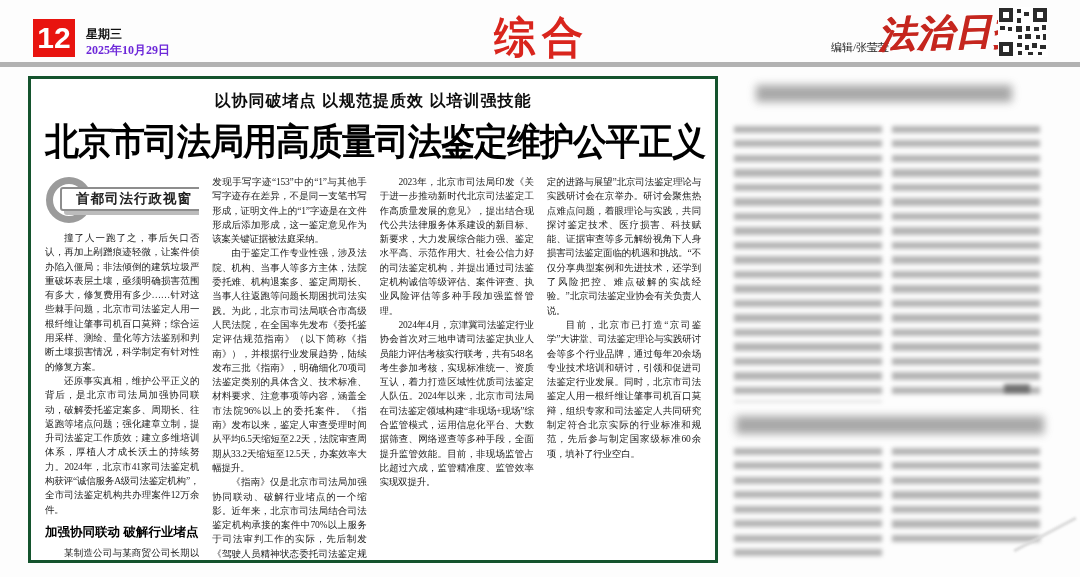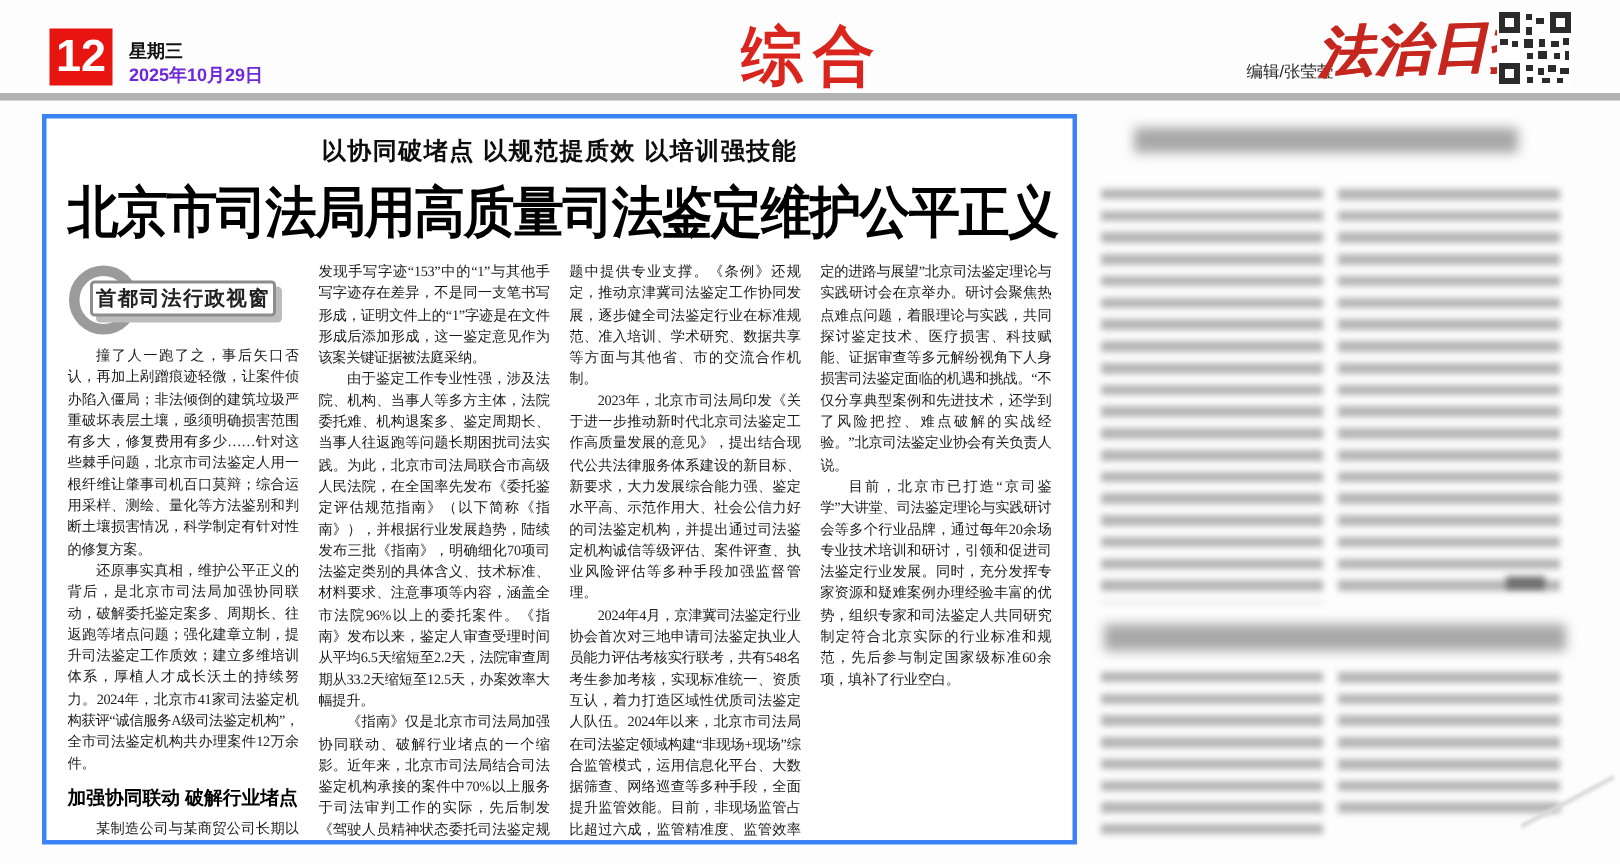--- a/index.html
+++ b/index.html
@@ -1,20 +1,20 @@
 <!DOCTYPE html>
 <html><head>
 <meta charset="utf-8">
 <style>
   html,body{margin:0;padding:0;}
   body{
     width:1080px;height:577px;position:relative;overflow:hidden;background:#fdfdfd;
     font-family:"Liberation Serif","DejaVu Serif",serif;color:#1c1c1c;
   }
-  .sans{font-family:Liberation Sans, sans-serif;}
+  .sans{font-family:Liberation Serif, serif;}
 
   
   .page-num-box{
     position:absolute;left:33px;top:19px;width:42px;height:38px;background:#e8140f;
     color:#fff;display:flex;align-items:center;justify-content:center;
     font-family:"Liberation Sans","DejaVu Sans",sans-serif;font-weight:bold;font-size:30px;text-align:right;
   }
   .weekday{position:absolute;left:86px;top:26px;font-size:12px;font-weight:bold;color:#111;}
   .date{position:absolute;left:86px;top:42px;font-size:12px;font-weight:bold;color:#6d28d9;}
   .section-title{
@@ -26,21 +26,21 @@
     position:absolute;left:878px;top:8px;font-size:37px;font-weight:bold;font-style:italic;
     color:#c5261e;letter-spacing:1px;transform:rotate(-2deg);white-space:nowrap;
     text-shadow:1px 0 0 #c5261e;
   }
   .qr{position:absolute;left:998px;top:7px;width:50px;height:50px;}
   .header-rule{position:absolute;left:0;top:62px;width:1080px;height:5px;background:#b2b2b2;}
 
   
   .article-box{
     position:absolute;left:28px;top:76px;width:690px;height:487px;box-sizing:border-box;
-    border:3px solid #3b82f6;background:#fff;padding:6px 14px 8px;
+    border:3px solid #14532d;background:#fff;padding:6px 14px 8px;
   }
   .kicker{
     text-align:center;font-family:"Liberation Sans","DejaVu Sans",sans-serif;font-weight:bold;
     font-size:16px;color:#0d0d0d;margin-top:6px;letter-spacing:1px;white-space:nowrap;
   }
   .headline{
     text-align:center;font-weight:900;font-size:34px;color:#000;margin:5px 0 12px;
     letter-spacing:-1px;white-space:nowrap;transform:scaleY(1.08);transform-origin:top;
   }
   .columns{display:flex;gap:13px;height:386px;overflow:hidden;margin-top:6px;}
@@ -54,21 +54,21 @@
   }
 
   
   .badge{position:relative;height:50px;margin:0 0 6px;}
   .badge-circle{
     position:absolute;left:1px;top:2px;width:32px;height:32px;border:7px solid #9b9b9b;
     border-radius:50%;background:#fff;box-sizing:content-box;
   }
   .badge-label{
     position:absolute;left:15px;top:12px;background:#fff;border:2px solid #8d8d8d;border-radius:3px;
-    padding:3px 2px;font-family:"Liberation Sans","DejaVu Sans",sans-serif;font-weight:bold;
+    padding:3px 14px;font-family:"Liberation Sans","DejaVu Sans",sans-serif;font-weight:bold;
     font-size:13.5px;letter-spacing:1px;white-space:nowrap;box-shadow:4px 4px 0 #bcbcbc;color:#222;
   }
 
   
   .blur-region{position:absolute;left:728px;top:78px;width:352px;height:492px;}
   .blur-headline-1{position:absolute;left:28px;top:7px;width:256px;height:17px;background:#878787;filter:blur(4px);opacity:.72;}
   .blur-headline-2{position:absolute;left:8px;top:338px;width:308px;height:18px;background:#878787;filter:blur(4px);opacity:.72;}
   .blur-lines{
     position:absolute;background:repeating-linear-gradient(to bottom,#6d6d6d 0px,#6d6d6d 7px,transparent 7px,transparent 14.5px);
     filter:blur(2.3px);opacity:.5;
@@ -140,27 +140,26 @@
         <div class="para">还原事实真相，维护公平正义的背后，是北京市司法局加强协同联动，破解委托鉴定案多、周期长、往返跑等堵点问题；强化建章立制，提升司法鉴定工作质效；建立多维培训体系，厚植人才成长沃土的持续努力。2024年，北京市41家司法鉴定机构获评“诚信服务A级司法鉴定机构”，全市司法鉴定机构共办理案件12万余件。</div>
         <div class="subhead">加强协同联动 破解行业堵点</div>
         <div class="para">某制造公司与某商贸公司长期以来都有贸易往来，在某份合同履行过程中，制造公司出具一份证明文件，称商贸公司购买货物153件，但商贸公司只认可购买了53件，制造公司将商贸公司诉至法院。庭审过程中，法庭接受商贸公司的申请并委托司法鉴定机构对证明文件的书写形成时间进行鉴定，经司法鉴定人检验并通过文检仪不同波段光源对证明文件上的手写字迹进行吸收和反射特性检验，</div>
       </div>
       <div class="col">
         <div class="cont">发现手写字迹“153”中的“1”与其他手写字迹存在差异，不是同一支笔书写形成，证明文件上的“1”字迹是在文件形成后添加形成，这一鉴定意见作为该案关键证据被法庭采纳。</div>
         <div class="para">由于鉴定工作专业性强，涉及法院、机构、当事人等多方主体，法院委托难、机构退案多、鉴定周期长、当事人往返跑等问题长期困扰司法实践。为此，北京市司法局联合市高级人民法院，在全国率先发布《委托鉴定评估规范指南》（以下简称《指南》），并根据行业发展趋势，陆续发布三批《指南》，明确细化70项司法鉴定类别的具体含义、技术标准、材料要求、注意事项等内容，涵盖全市法院96%以上的委托案件。《指南》发布以来，鉴定人审查受理时间从平均6.5天缩短至2.2天，法院审查周期从33.2天缩短至12.5天，办案效率大幅提升。</div>
         <div class="para">《指南》仅是北京市司法局加强协同联动、破解行业堵点的一个缩影。近年来，北京市司法局结合司法鉴定机构承接的案件中70%以上服务于司法审判工作的实际，先后制发《驾驶人员精神状态委托司法鉴定规范指南》《北京地区涉保司法鉴定相关程序指引》等多部程序规范，研究制定团体标准，进一步完善司法鉴定程序。</div>
       </div>
       <div class="col">
-        <div class="cont">题中提供专业支撑。《条例》还规定，推动京津冀司法鉴定工作协同发展，逐步健全司法鉴定行业在标准规范、准入培训、学术研究、数据共享等方面与其他省、市的交流合作机制。</div>
         <div class="para">2023年，北京市司法局印发《关于进一步推动新时代北京司法鉴定工作高质量发展的意见》，提出结合现代公共法律服务体系建设的新目标、新要求，大力发展综合能力强、鉴定水平高、示范作用大、社会公信力好的司法鉴定机构，并提出通过司法鉴定机构诚信等级评估、案件评查、执业风险评估等多种手段加强监督管理。</div>
         <div class="para">2024年4月，京津冀司法鉴定行业协会首次对三地申请司法鉴定执业人员能力评估考核实行联考，共有548名考生参加考核，实现标准统一、资质互认，着力打造区域性优质司法鉴定人队伍。2024年以来，北京市司法局在司法鉴定领域构建“非现场+现场”综合监管模式，运用信息化平台、大数据筛查、网络巡查等多种手段，全面提升监管效能。目前，非现场监管占比超过六成，监管精准度、监管效率实现双提升。</div>
       </div>
       <div class="col">
         <div class="cont">定的进路与展望”北京司法鉴定理论与实践研讨会在京举办。研讨会聚焦热点难点问题，着眼理论与实践，共同探讨鉴定技术、医疗损害、科技赋能、证据审查等多元解纷视角下人身损害司法鉴定面临的机遇和挑战。“不仅分享典型案例和先进技术，还学到了风险把控、难点破解的实战经验。”北京司法鉴定业协会有关负责人说。</div>
-        <div class="para">目前，北京市已打造“京司鉴学”大讲堂、司法鉴定理论与实践研讨会等多个行业品牌，通过每年20余场专业技术培训和研讨，引领和促进司法鉴定行业发展。同时，充分发挥专家资源和疑难案例办理经验丰富的优势，组织专家和司法鉴定人共同研究制定符合北京实际的行业标准和规范，先后参与制定国家级标准60余项，填补了行业空白。</div>
+        <div class="para">目前，北京市已打造“京司鉴学”大讲堂、司法鉴定理论与实践研讨会等多个行业品牌，通过每年20余场专业技术培训和研讨，引领和促进司法鉴定行业发展。同时，北京市司法鉴定人用一根纤维让肇事司机百口莫辩，组织专家和司法鉴定人共同研究制定符合北京实际的行业标准和规范，先后参与制定国家级标准60余项，填补了行业空白。</div>
       </div>
     </div>
 </div>
 
 <div class="blur-region">
   <div class="blur-headline-1"></div>
   <div class="blur-lines bl-a"></div>
   <div class="blur-lines bl-b"></div>
   <div class="blur-endmark"></div>
   <div class="blur-headline-2"></div>

